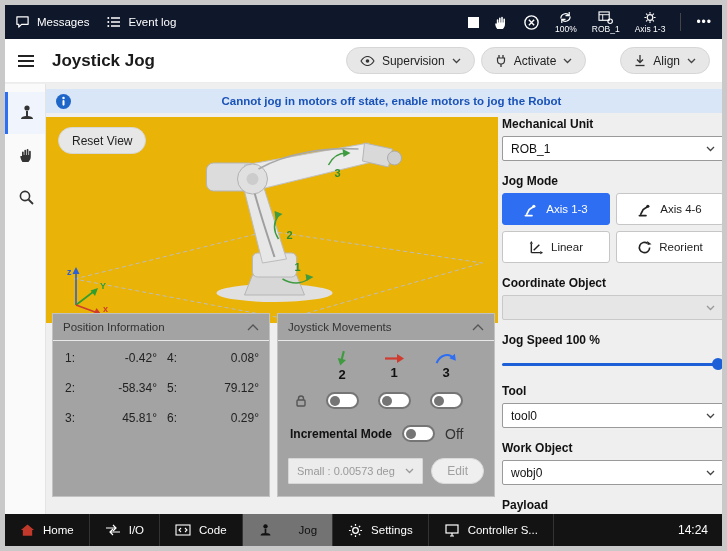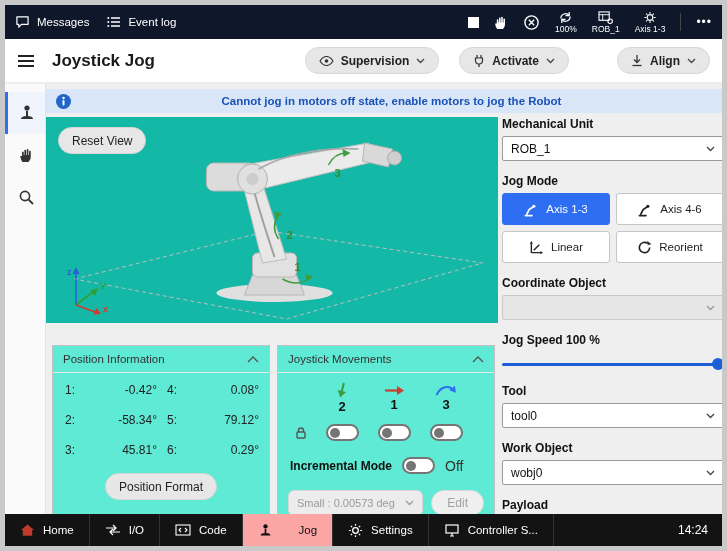--- a/index.html
+++ b/index.html
@@ -18,48 +18,48 @@
   .tb-ind { display:flex; flex-direction:column; align-items:center; gap:1px; cursor:pointer; }
   .ind-label { font-size:8.5px; color:#fff; line-height:1; }
   .tb-divider { width:1px; height:18px; background:#454545; }
   .more { font-size:12px; letter-spacing:1px; color:#fff; }
 
   
   .header { position:absolute; left:0; right:0; top:34px; height:44px; background:#ffffff;
             display:flex; align-items:center; border-bottom:1px solid #ececec; }
   .hamburger { width:41px; height:100%; display:flex; align-items:center; justify-content:center; cursor:pointer; }
   .title { font-size:17px; font-weight:bold; color:#1a1a1a; margin-left:6px; }
-  .header-actions { margin-left:auto; display:flex; align-items:flex-end; gap:20px; margin-right:12px;font-weight:bold; }
+  .header-actions { margin-left:auto; display:flex; align-items:flex-end; gap:6px; margin-right:12px; }
   .pill { background:#e7e7e7; border:1px solid #d6d6d6; border-radius:15px; height:27px;
           padding:0 13px; display:inline-flex; align-items:center; gap:7px; font-size:12px;
           color:#222; cursor:pointer; white-space:nowrap; }
   .align-pill { margin-left:28px; }
 
   
   .sidebar { position:absolute; left:0; top:79px; width:41px; bottom:32px; background:#fafafa;
              border-right:1px solid #e4e4e4; padding-top:8px; }
   .sb-item { height:42px; display:flex; align-items:center; justify-content:center;
              border-left:3px solid transparent; cursor:pointer; }
   .sb-item.selected { border-left-color:#2e6ef2; background:#f0f4fd; }
 
   
   .banner { position:absolute; left:41px; right:0; top:84px; height:24px; background:#d9e6f8;
             display:flex; align-items:center; padding:0 10px; }
   .banner-text { flex:1; text-align:center; color:#1a53b8; font-weight:bold; font-size:11.5px; }
 
   
-  .viewport { position:absolute; left:41px; top:112px; width:452px; height:206px; background:#14b8a6; }
+  .viewport { position:absolute; left:41px; top:112px; width:452px; height:206px; background:#eab308; }
   .reset-view { position:absolute; left:12px; top:10px; z-index:3; }
   .robot { position:absolute; inset:0; width:100%; height:100%; }
   .triad { position:absolute; left:16px; bottom:6px; }
   .jl { font-size:11px; font-weight:bold; fill:#2f8f2f; font-family:"Liberation Sans", sans-serif; }
   .al { font-size:9px; font-weight:bold; font-family:"Liberation Sans", sans-serif; }
 
   
-  .panel { position:absolute; top:340px; height:184px; background:#5eead4; border:1px solid #c2c2c2; }
+  .panel { position:absolute; top:308px; height:184px; background:#a3a3a3; border:1px solid #c2c2c2; }
   .panel-pos { left:47px; width:218px; }
   .panel-joy { left:272px; width:218px; }
   .panel-header { height:27px; display:flex; align-items:center; justify-content:space-between;
                   padding:0 10px; font-size:11.5px; color:#333; border-bottom:1px solid #e8e8e8; }
   .collapse-btn { cursor:pointer; display:flex; align-items:center; }
 
   .pos-table { padding:10px 12px 0 12px; }
   .pos-row { display:grid; grid-template-columns:18px 64px 18px 64px; column-gap:10px;
              font-size:12px; color:#222; margin-bottom:16px; align-items:center; }
   .pv { text-align:right; }
@@ -71,21 +71,21 @@
   .jm-num { font-size:13px; font-weight:bold; color:#111; line-height:1.1; }
   .toggle { width:33px; height:17px; border:2px solid #757575; border-radius:10px;
             position:relative; background:#fff; cursor:pointer; }
   .toggle::after { content:""; position:absolute; left:2px; top:1.5px; width:10px; height:10px;
                    border-radius:50%; background:#757575; }
   .jm-toggles { margin-top:10px; }
   .inc-row { display:flex; align-items:center; gap:10px; padding:0 12px; margin-top:16px; }
   .inc-label { font-size:12px; font-weight:bold; color:#111; }
   .inc-state { font-size:14px; color:#333; }
   .jm-bottom { display:flex; align-items:center; gap:8px; padding:0 10px; margin-top:16px; }
-  .dd-disabled-sm { flex:1; height:26px; background:#ececec; border:1px solid #d7d7d7; border-radius:6px;
+  .dd-disabled-sm { flex:1; height:26px; background:#ececec; border:1px solid #d7d7d7; border-radius:1px;
                     display:flex; align-items:center; justify-content:space-between; padding:0 8px;
                     font-size:11px; color:#9a9a9a; }
   .edit-btn { background:#efefef; border:1px solid #dadada; border-radius:14px; height:26px;
               padding:0 15px; display:flex; align-items:center; font-size:12px; color:#a0a0a0; }
 
   
   .right-panel { position:absolute; left:497px; top:112px; width:222px; }
   .rp-label { font-size:12px; font-weight:bold; color:#111; margin:13px 0 5px; }
   .right-panel .rp-label:first-child { margin-top:0; }
   .dropdown { height:25px; background:#fff; border:1px solid #9a9a9a; border-radius:2px;
@@ -99,21 +99,21 @@
   .mode-btn.selected { background:#2e6ef2; border-color:#2e6ef2; color:#fff; }
   .slider { position:relative; height:14px; margin:10px 0 2px; cursor:pointer; }
   .slider-track { position:absolute; left:0; right:0; top:6px; height:3px; background:#1d5fd6; border-radius:2px; }
   .slider-knob { position:absolute; right:0; top:1px; width:12px; height:12px; border-radius:50%; background:#1d5fd6; }
 
   
   .taskbar { position:absolute; left:0; right:0; bottom:0; height:32px; background:#131313;
              display:flex; align-items:stretch; color:#fff; font-size:11.5px; }
   .tab { display:flex; align-items:center; gap:8px; padding:4px 15px; border-right:1px solid #333;
          cursor:pointer; white-space:nowrap; }
-  .tab.selected { background:#fca5a5; color:#111;gap:26px; }
+  .tab.selected { background:#737373; color:#111;gap:26px; }
   .tb-time { margin-left:auto; display:flex; align-items:center; padding-right:14px; font-size:12px; }
 </style>
 </head>
 <body>
 
 <div class="app">
 
   <div class="topbar">
     <div class="tb-item">
       <svg width="15" height="14" viewBox="0 0 16 15">
@@ -317,25 +317,20 @@
         <span class="pn">5:</span>
         <span class="pv">79.12°</span>
       </div>
       <div class="pos-row">
         <span class="pn">3:</span>
         <span class="pv">45.81°</span>
         <span class="pn">6:</span>
         <span class="pv">0.29°</span>
       </div>
     </div>
-    <div class="pos-format-wrap">
-      <div class="pill">
-        <span>Position Format</span>
-      </div>
-    </div>
   </div>
 
   <div class="panel panel-joy">
     <div class="panel-header">
       <span>Joystick Movements</span>
       <span class="collapse-btn">
         <svg width="12" height="7" viewBox="0 0 12 7">
             <path d="M1 6l5-5 5 5" fill="none" stroke="#555" stroke-width="1.3"></path>
           </svg>
       </span>

